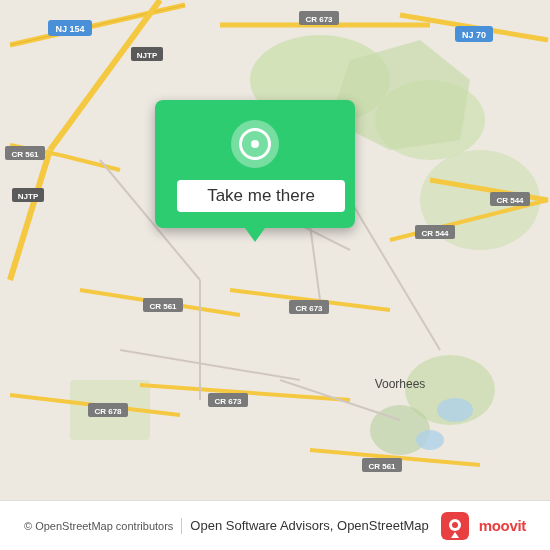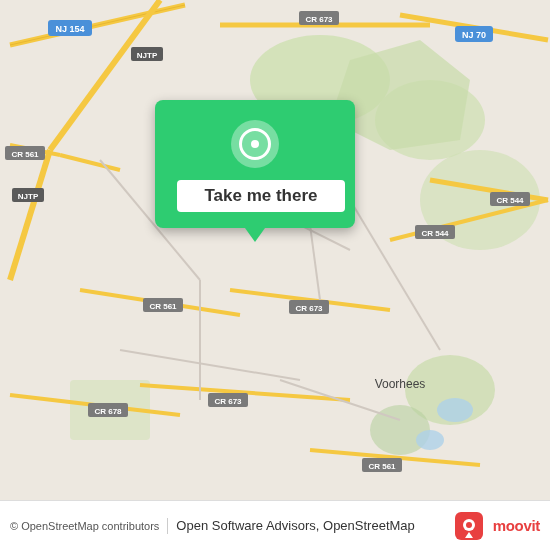--- a/index.html
+++ b/index.html
@@ -79,38 +79,38 @@
     #location-icon-dot {
       width: 8px;
       height: 8px;
       border-radius: 50%;
       background: white;
     }
 
     #take-me-label {
       color: #333;
       font-size: 17px;
-      font-weight: 700;
+      font-weight: 400;
       text-align: center;
       background: white;
       border-radius: 4px;
       padding: 6px 20px;
       width: 100%;
       margin-left: 12px;
     }
 
     
     #bottom-bar {
       width: 550px;
       height: 50px;
       background: white;
       border-top: 1px solid #ddd;
       display: flex;
       align-items: center;
-      padding: 0 10px;
+      padding: 0 24px;
       gap: 8px;
     }
 
     #copyright-text {
       font-size: 11px;
       color: #555;
     }
 
     #divider {
       width: 1px;

